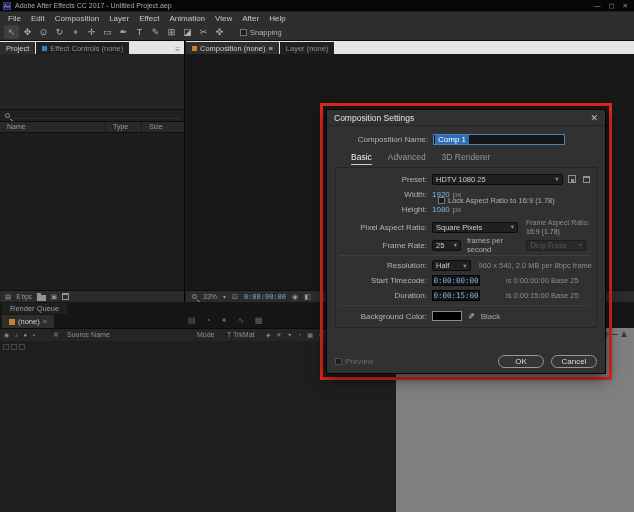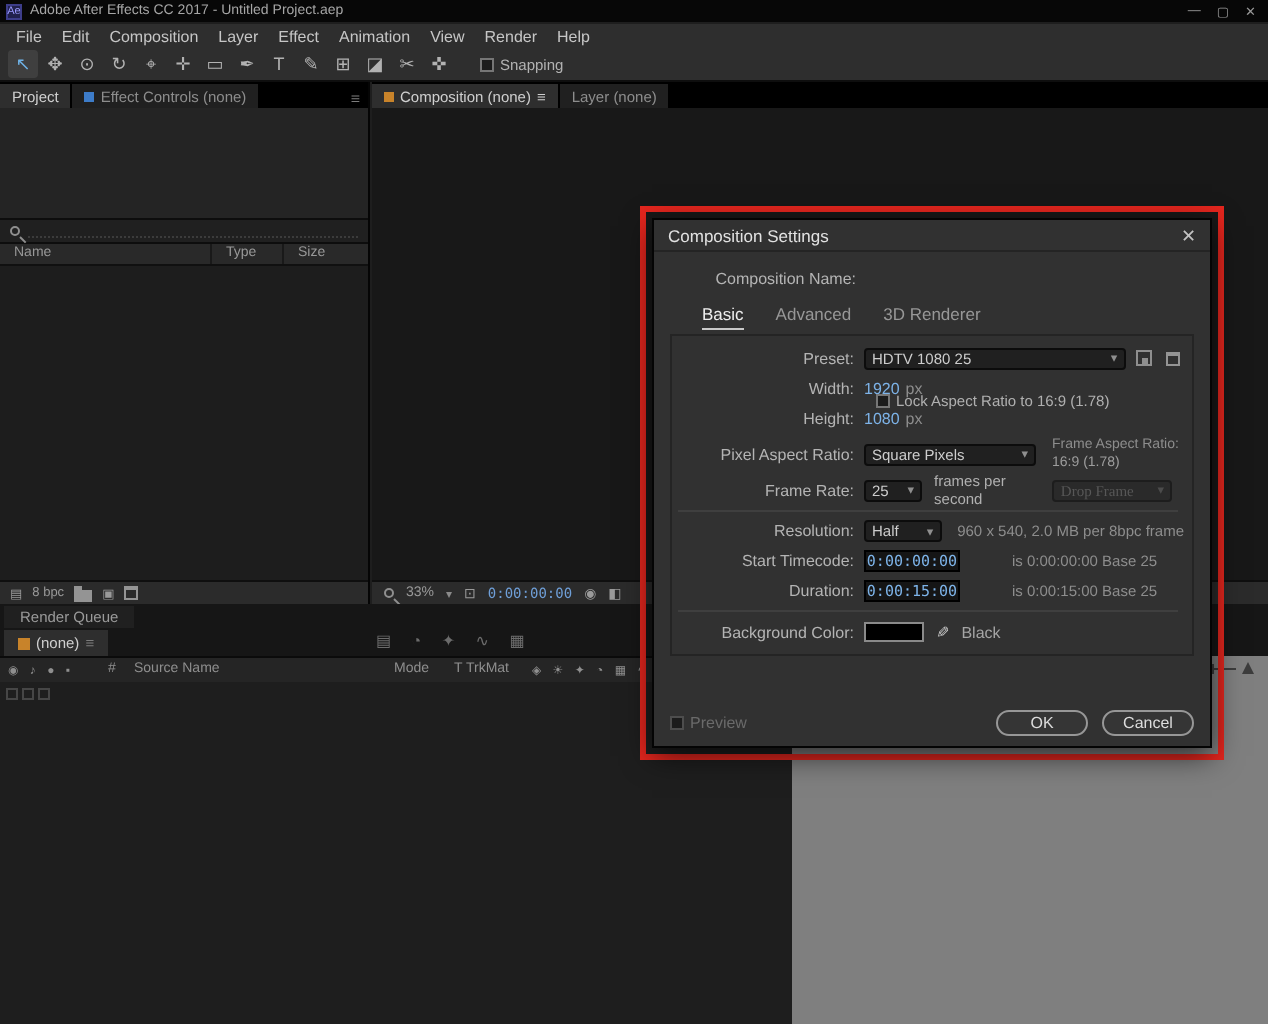--- a/index.html
+++ b/index.html
@@ -34,21 +34,21 @@
   .i-mag { width:5px; height:5px; border:1px solid #8f8f8f; border-radius:50%; position:relative; flex:none; }
   .i-mag::after { content:""; position:absolute; left:4px; top:4px; width:4px; height:1px;
                   background:#8f8f8f; transform:rotate(45deg); transform-origin:left center; }
   .i-folder { width:9px; height:6px; background:#949494; position:relative; margin-top:2px; flex:none; }
   .i-folder::before { content:""; position:absolute; top:-2px; left:0; width:4px; height:2px; background:#949494; }
   .i-trash { width:7px; height:7px; border:1px solid #949494; border-top:2px solid #949494; flex:none; }
   .i-floppy { width:8px; height:8px; border:1px solid #8f8f8f; position:relative; flex:none; }
   .i-floppy::after { content:""; position:absolute; left:2px; bottom:0; width:3px; height:3px; background:#8f8f8f; }
 
   
-  .tabbar { height:13px; background:#000000; display:flex; align-items:flex-end; font-size:7.5px; }
+  .tabbar { height:13px; background:#e5e5e5; display:flex; align-items:flex-end; font-size:7.5px; }
   .ptab { height:12px; display:flex; align-items:center; gap:3px; padding:0 6px; margin-right:1px;
           background:#202020; color:#8d8d8d; white-space:nowrap; }
   .ptab.active { background:#2e2e2e; color:#cfcfcf; }
   .pmenu { margin-left:auto; padding:0 4px; color:#7d7d7d; font-size:8px; }
   .mini-sq { width:5px; height:5px; flex:none; }
 
   
   .panel-left { position:absolute; left:0; top:41px; width:185px; height:261px; background:#202020;
                 border-right:1px solid #050505; }
   .thumb-area { height:56px; background:#242424; border-bottom:1px solid #0d0d0d; }
@@ -161,21 +161,21 @@
   </div>
 
   <div class="menubar">
     <span class="menu-item">File</span>
     <span class="menu-item">Edit</span>
     <span class="menu-item">Composition</span>
     <span class="menu-item">Layer</span>
     <span class="menu-item">Effect</span>
     <span class="menu-item">Animation</span>
     <span class="menu-item">View</span>
-    <span class="menu-item">Render</span>
+    <span class="menu-item">After</span>
     <span class="menu-item">Help</span>
   </div>
 
   <div class="toolbar">
     <span class="tool active">↖</span>
     <span class="tool">✥</span>
     <span class="tool">⊙</span>
     <span class="tool">↻</span>
     <span class="tool">⌖</span>
     <span class="tool">✛</span>
@@ -284,20 +284,23 @@
   <div class="annotation">
     <div class="dialog">
       <div class="dlg-title">
         <span>Composition Settings</span>
         <span class="dlg-close">✕</span>
       </div>
       <div class="dlg-body">
 
         <div class="drow name-row">
           <span class="dlabel">Composition Name:</span>
+          <span class="tfield name-input">
+            <span class="name-sel">Comp 1</span>
+          </span>
         </div>
 
         <div class="dtabs">
           <span class="dtab active">Basic</span>
           <span class="dtab">Advanced</span>
           <span class="dtab">3D Renderer</span>
         </div>
 
         <div class="group">
 

